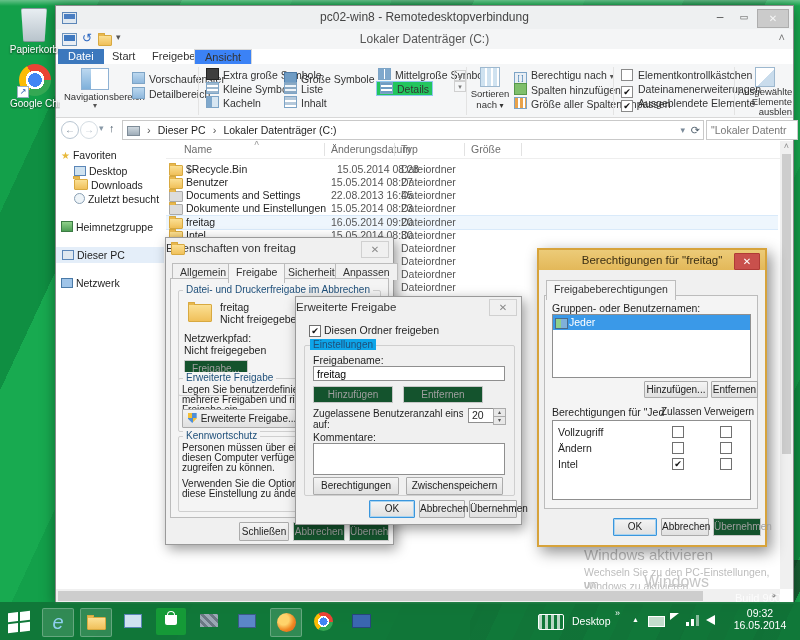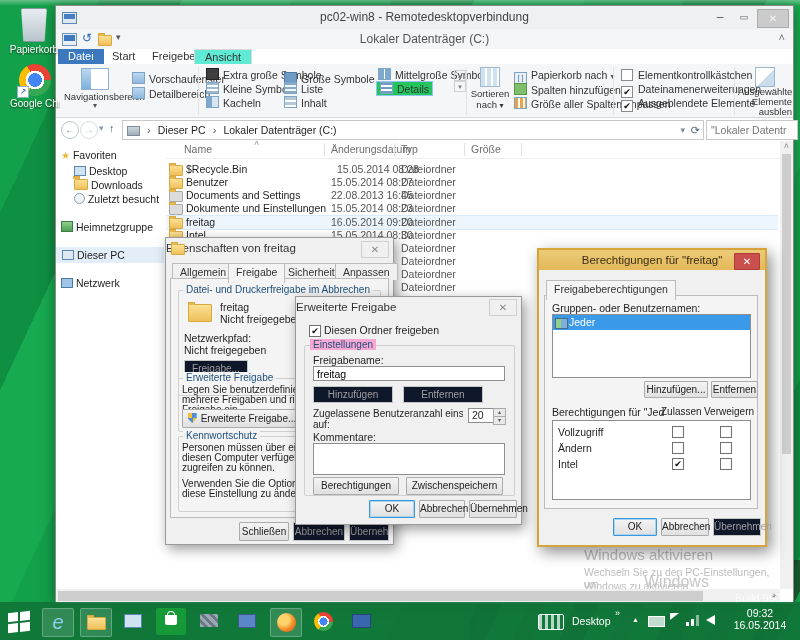--- a/index.html
+++ b/index.html
@@ -10,21 +10,21 @@
          repeating-linear-gradient(115deg,#13a04a 0 90px,#0f8f42 90px 165px,#18aa50 165px 265px);}
   .abs{position:absolute}
   .nowrap{white-space:nowrap;overflow:hidden}
   
   .rdp-win{left:55px;top:5px;width:737px;height:597px;background:#f0f0f0;border:1px solid #8a8a8a;box-shadow:0 3px 14px rgba(0,0,0,.4)}
   .rdp-title{left:0;top:0;right:0;height:23px;background:#eef0f1;border-bottom:1px solid #d9d9d9;text-align:center;line-height:23px;font-size:12px;color:#444}
   .explorer{left:0;top:23px;right:0;bottom:0;background:#fff}
   .ribbon-bg{left:0;top:35px;right:0;height:53px;background:#f5f6f7;border-bottom:1px solid #d8d8d8}
   .rtab{position:absolute;top:20px;height:15px;line-height:15px;padding:0 10px;font-size:11px;color:#333}
   .rtab.file{background:#3c78bd;color:#fff}
-  .rtab.active{background:#5eead4;border:1px solid #d8d8d8;border-bottom:none}
+  .rtab.active{background:#3b82f6;border:1px solid #d8d8d8;border-bottom:none}
   .grp-label{position:absolute;top:101px;font-size:10px;color:#9b9b9b;text-align:center}
   .rib-div{position:absolute;top:40px;height:48px;width:1px;background:#e3e3e3}
   .rib-item{position:absolute;height:13px;line-height:13px;font-size:10.5px;color:#333;white-space:nowrap}
   .rib-ico{display:inline-block;width:11px;height:10px;margin-right:4px;vertical-align:-1px;background:linear-gradient(#bcd8ef,#8fb8dd);border:1px solid #7da4c6}
   .sel-blue{background:#22c55e;border:1px solid #92c6f0}
   .cbx{display:inline-block;width:10px;height:10px;background:#fff;border:1px solid #8a8a8a;margin-right:5px;vertical-align:-2px;text-align:center;line-height:10px;font-size:9px;color:#111}
   
   .addr-field{position:absolute;background:#fff;border:1px solid #c9c9c9;height:18px;line-height:18px}
   .crumb-sep{color:#555;padding:0 4px}
   
@@ -34,23 +34,23 @@
   .lrow span{position:absolute;white-space:nowrap}
   .fold{position:absolute;width:12px;height:9px;background:linear-gradient(#fbe094,#f0c05a);border:1px solid #d8a940;border-radius:1px}
   .fold:before{content:"";position:absolute;left:-1px;top:-3px;width:5px;height:2px;background:#e8b84e;border:1px solid #d8a940;border-bottom:none;border-radius:1px 1px 0 0}
   
   .dlg{background:#f0f0f0;border:1px solid #9a9a9a;box-shadow:3px 4px 12px rgba(0,0,0,.4)}
   .dlg-title{position:absolute;left:0;top:0;right:0;height:21px;text-align:left;line-height:21px;font-size:11.5px;color:#333}
   .x-gray{position:absolute;top:3px;right:4px;width:26px;height:15px;text-align:center;line-height:15px;color:#888;font-size:10px;background:#f0f0f0;border:1px solid #d0d0d0}
   .x-red{position:absolute;top:3px;right:5px;width:24px;height:15px;text-align:center;line-height:15px;color:#fff;font-size:10px;background:#c9504c;border:1px solid #b03a36;border-radius:1px}
   .btn{position:absolute;background:linear-gradient(#f4f4f4,#e0e0e0);border:1px solid #ababab;text-align:center;font-size:10px;color:#222;border-radius:1px}
   .btn.def{border:1px solid #3a96dd;box-shadow:0 0 0 1px #a8d3f0 inset}
-  .btn.dis{background:#0f172a;border-color:#c6c6c6;color:#9f9f9f}
+  .btn.dis{background:#14532d;border-color:#c6c6c6;color:#9f9f9f}
   .gbox{position:absolute;border:1px solid #d9d9d9;border-radius:2px}
-  .gbox-label{position:absolute;background:#f9a8d4;padding:0 3px;font-size:10px;color:#1e4f7a}
+  .gbox-label{position:absolute;background:#0ea5e9;padding:0 3px;font-size:10px;color:#1e4f7a}
   .cb11{position:absolute;width:10px;height:10px;background:#fff;border:1px solid #707070;text-align:center;line-height:10px;font-size:9px;color:#111}
   .dtab{position:absolute;height:16px;line-height:16px;padding:0 7px;font-size:10.5px;background:#f0f0f0;border:1px solid #bcbcbc;border-bottom:none;color:#333}
   .dtab.on{height:19px;top:-2px;background:#f4f4f4;z-index:2}
   .field{position:absolute;background:#fff;border:1px solid #8f8f8f;font-size:10.5px;padding:0 3px;font-family:"Liberation Sans",sans-serif}
   .lbl{position:absolute;font-size:10.5px;color:#1e1e1e;white-space:nowrap}
   .lbl.small{font-size:10px}
   
   .taskbar{left:0;top:602px;width:800px;height:38px;background:rgba(16,116,55,.92);z-index:60}
   .tb-ico{position:absolute;top:6px;width:30px;height:27px;border-radius:2px}
   .tb-run{background:rgba(255,255,255,.14);border:1px solid rgba(255,255,255,.25)}
@@ -136,21 +136,21 @@
       <div class="abs" style="left:398px;top:6px;width:10px;height:9px;font-size:7px;color:#777;border:1px solid #d0d0d0;text-align:center;line-height:9px">▴</div>
       <div class="abs" style="left:398px;top:17px;width:10px;height:9px;font-size:7px;color:#777;border:1px solid #d0d0d0;text-align:center;line-height:9px">▾</div>
       <div class="grp-label" style="left:240px;width:90px">Layout</div>
       <div class="rib-div" style="left:410px;top:3px"></div>
 
       <div class="abs" style="left:414px;top:3px;width:40px;text-align:center">
         <div style="margin:0 auto;width:18px;height:18px;background:repeating-linear-gradient(90deg,#cfe2f0 0 4px,#fff 4px 6px);border:1px solid #9db8cf"></div>
         <div class="rib-item" style="position:static;font-size:9.5px">Sortieren</div>
         <div style="font-size:9.5px;color:#333;line-height:9px"><span>nach</span> <span style="font-size:8px">▾</span></div>
       </div>
-      <div class="rib-item" style="left:458px;top:5px"><span class="rib-ico" style="background:#e8eef4;border-color:#7da4c6;color:#3a76ad;font-size:7px;text-align:center;line-height:9px">[ ]</span><span>Papierkorb nach</span> <span style="font-size:8px;color:#555">▾</span></div>
+      <div class="rib-item" style="left:458px;top:5px"><span class="rib-ico" style="background:#e8eef4;border-color:#7da4c6;color:#3a76ad;font-size:7px;text-align:center;line-height:9px">[ ]</span><span>Berechtigu nach</span> <span style="font-size:8px;color:#555">▾</span></div>
       <div class="rib-item" style="left:458px;top:19px"><span class="rib-ico" style="background:#7fbf6c;border-color:#55984a"></span><span>Spalten hinzufügen</span> <span style="font-size:8px;color:#555">▾</span></div>
       <div class="rib-item" style="left:458px;top:33px"><span class="rib-ico" style="background:repeating-linear-gradient(90deg,#e8a24a 0 3px,#fff 3px 5px)"></span><span>Größe aller Spalten anpassen</span></div>
       <div class="grp-label" style="left:450px;width:110px">Aktuelle Ansicht</div>
       <div class="rib-div" style="left:557px;top:3px"></div>
 
       <div class="rib-item" style="left:565px;top:5px"><span class="cbx"></span><span>Elementkontrollkästchen</span></div>
       <div class="rib-item" style="left:565px;top:19px"><span class="cbx">✔</span><span>Dateinamenerweiterungen</span></div>
       <div class="rib-item" style="left:565px;top:33px"><span class="cbx">✔</span><span>Ausgeblendete Elemente</span></div>
       <div class="grp-label" style="left:595px;width:90px">Ein-/ausblenden</div>
       <div class="rib-div" style="left:678px;top:3px"></div>

